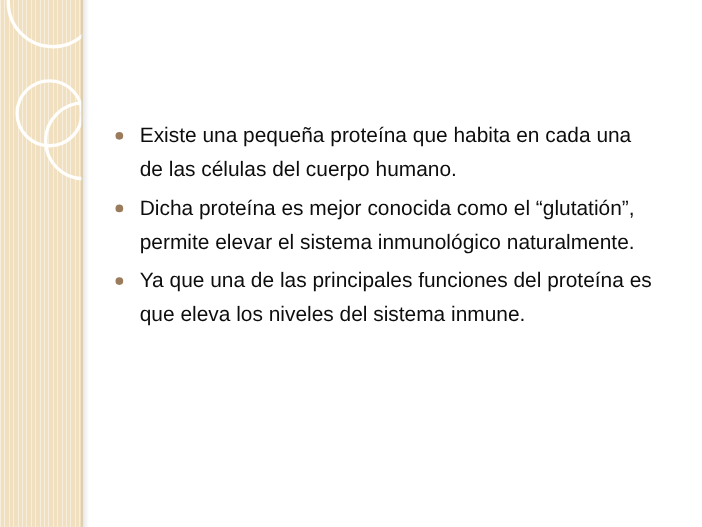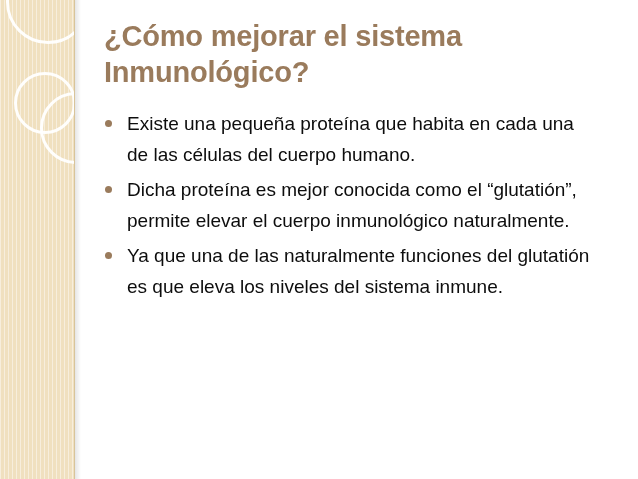--- a/index.html
+++ b/index.html
@@ -147,31 +147,30 @@
     <div class="band-stripes"></div>
     <div class="ring ring-1"></div>
     <div class="ring ring-2"></div>
     <div class="ring ring-3"></div>
   </div>
   <div class="band-edge"></div>
   <div class="band-shadow"></div>
 
   <div class="content">
 
-    <div class="title">¿Cómo mejorar el sistema Inmunológico?</div>
 
     <ul class="body-list">
       <li class="bullet-item">
         <span class="bullet-dot"></span>
         <span class="bullet-text">Existe una pequeña proteína que habita en cada una de las células del cuerpo humano.</span>
       </li>
       <li class="bullet-item">
         <span class="bullet-dot"></span>
-        <span class="bullet-text">Dicha proteína es mejor conocida como el “glutatión”, permite elevar el cuerpo inmunológico naturalmente.</span>
+        <span class="bullet-text">Dicha proteína es mejor conocida como el “glutatión”, permite elevar el sistema inmunológico naturalmente.</span>
       </li>
       <li class="bullet-item">
         <span class="bullet-dot"></span>
-        <span class="bullet-text">Ya que una de las naturalmente funciones del glutatión es que eleva los niveles del sistema inmune.</span>
+        <span class="bullet-text">Ya que una de las principales funciones del proteína es que eleva los niveles del sistema inmune.</span>
       </li>
     </ul>
 
   </div>
 </div>
 
 </body></html>

